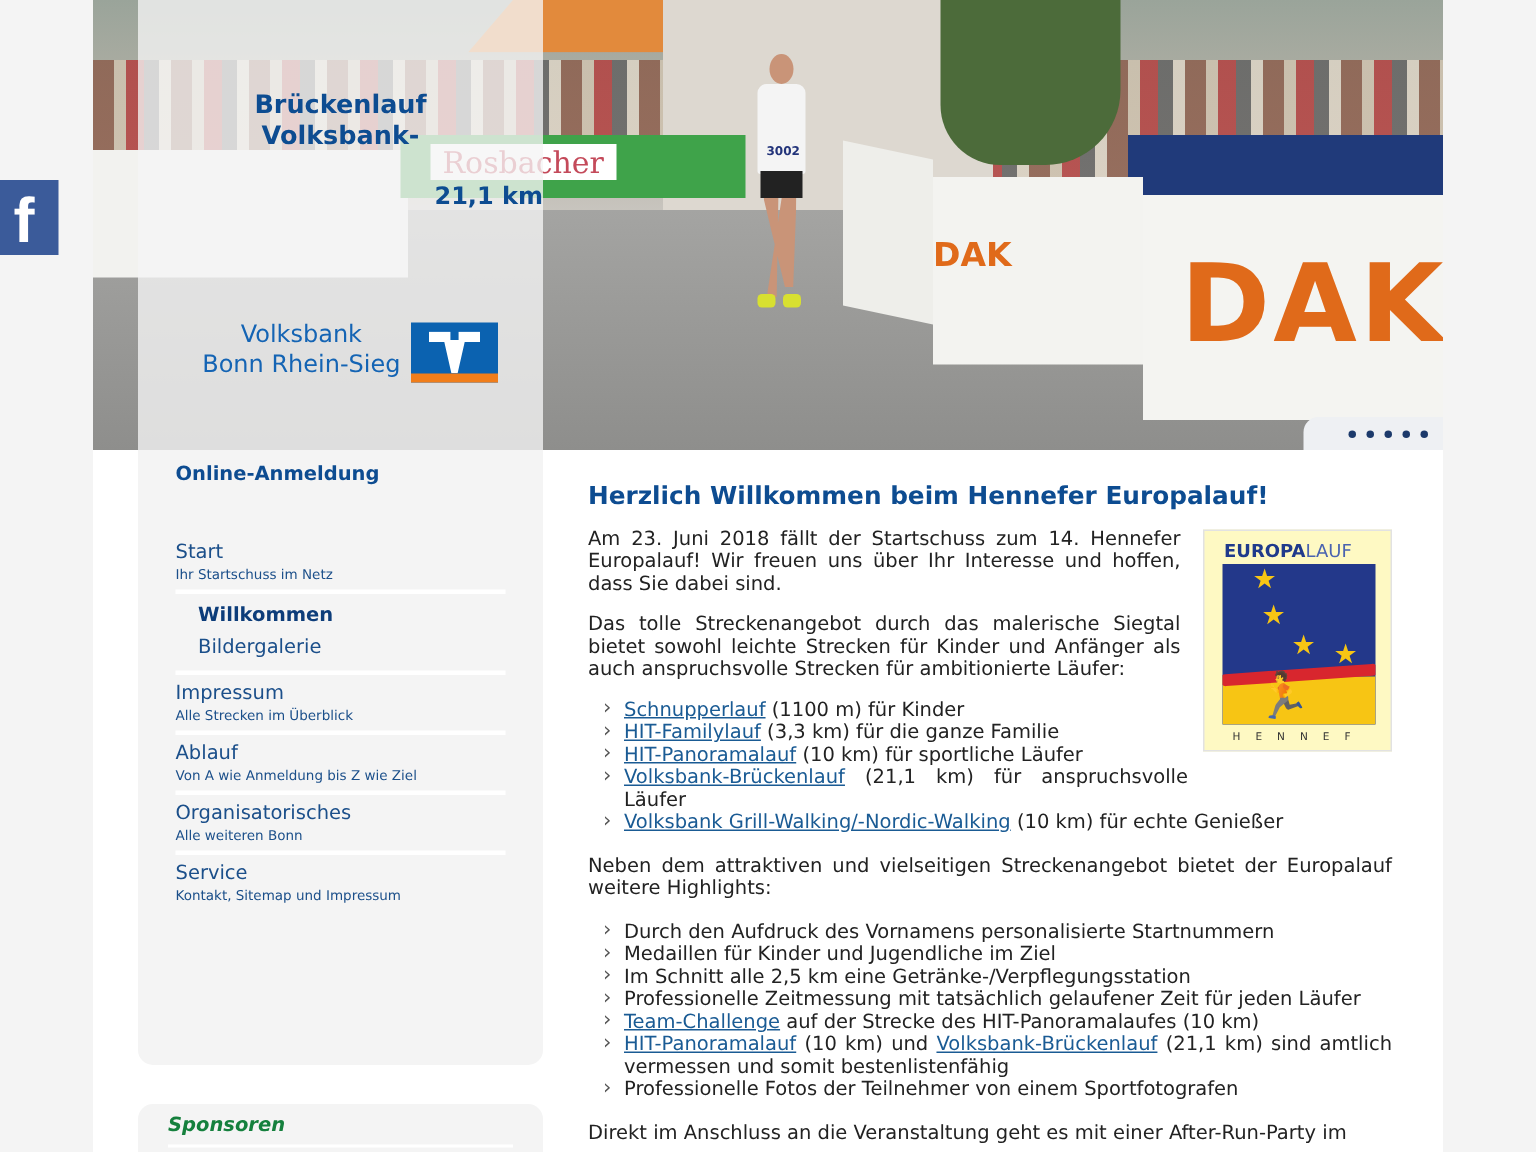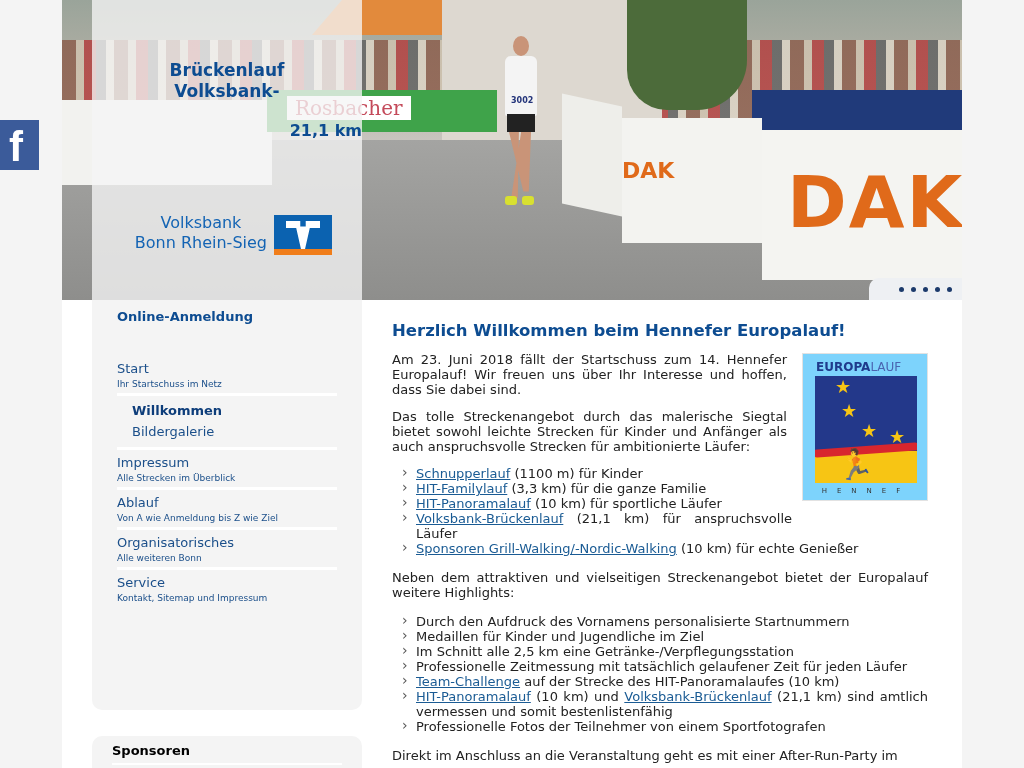--- a/index.html
+++ b/index.html
@@ -56,35 +56,35 @@
   .online-anm { position: absolute; left: 25px; top: 9px; color: #0d4c91; font-weight: bold; font-size: 13px; text-decoration: none; }
   .nav { position: absolute; left: 25px; top: 60px; width: 220px; list-style: none; }
   .nav-item { border-bottom: 3px solid #fff; padding-bottom: 3px; margin-bottom: 4px; }
   .nav-item .main { display: block; color: #1b4f8a; font-size: 13px; line-height: 17px; text-decoration: none; }
   .nav-item .sub { display: block; color: #1b4f8a; font-size: 9px; line-height: 12px; margin-top: 1px; }
   .subnav { list-style: none; padding: 4px 0 2px 15px; }
   .subnav li { font-size: 13px; line-height: 21px; color: #1b4f8a; }
   .subnav li.active { font-weight: bold; color: #0d3d7a; }
 
   .sponsors { position: absolute; left: 30px; top: 736px; width: 270px; height: 40px; background: #f4f4f4; border-radius: 10px 10px 0 0; }
-  .sponsors h3 { position: absolute; left: 20px; top: 7px; color: #000000; font-weight: bold; font-size: 13px; }
+  .sponsors h3 { position: absolute; left: 20px; top: 7px; color: #15803d; font-weight: bold; font-size: 13px; font-style: italic; }
   .sponsors .rule { position: absolute; left: 20px; top: 27px; width: 230px; height: 2px; background: #fff; }
 
   
   .content { position: absolute; left: 330px; top: 320px; width: 536px; font-size: 13px; line-height: 15px; color: #222; }
   .content h1 { color: #0d4c91; font-size: 16.5px; font-weight: bold; line-height: 22px; margin-bottom: 10px; }
   .content p { text-align: justify; margin-bottom: 12px; }
   .content a { color: #1a5b94; text-decoration: underline; }
   .content ul { list-style: none; margin: 0 0 12px 10px; }
   .content li { position: relative; padding-left: 14px; text-align: justify; }
   .content li::before { content: "›"; position: absolute; left: 0; top: -1px; color: #555; font-size: 14px; }
   .intro-wrap { position: relative; }
   .intro-text { width: 395px; }
 
-  .europa-logo { position: absolute; left: 740px; top: 353px; width: 126px; height: 148px; background: #7dd3fc; border: 1px solid #e2e2e2; }
+  .europa-logo { position: absolute; left: 740px; top: 353px; width: 126px; height: 148px; background: #fef9c3; border: 1px solid #e2e2e2; }
   .europa-logo .brand { position: absolute; left: 13px; top: 6px; font-size: 12px; font-weight: bold; color: #1f3a8c; letter-spacing: 0; }
   .europa-logo .brand span { color: #4a63b0; font-weight: normal; }
   .europa-logo .flag { position: absolute; left: 12px; top: 22px; width: 102px; height: 107px; background: #23388a; overflow: hidden; }
   .europa-logo .flag .yellow { position: absolute; left: 0; bottom: 0; width: 102px; height: 32px; background: #f7c514; }
   .europa-logo .flag .ribbon { position: absolute; left: -2px; top: 70px; width: 106px; height: 8px; background: #d8262e; border-radius: 4px; transform: rotate(-4deg); }
   .europa-logo .star { position: absolute; color: #f7c514; font-size: 18px; line-height: 18px; }
   .europa-logo .runner-fig { position: absolute; left: 22px; top: 74px; color: #23388a; font-size: 30px; line-height: 30px; }
   .europa-logo .hennef { position: absolute; left: 12px; top: 133px; width: 102px; font-size: 7px; letter-spacing: 10px; color: #333; text-align: center; }
 </style>
 </head>
@@ -193,21 +193,21 @@
     <h1>Herzlich Willkommen beim Hennefer Europalauf!</h1>
     <div class="intro-wrap">
       <p class="intro-text">Am 23. Juni 2018 fällt der Startschuss zum 14. Hennefer Europalauf! Wir freuen uns über Ihr Interesse und hoffen, dass Sie dabei sind.</p>
       <p class="intro-text">Das tolle Streckenangebot durch das malerische Siegtal bietet sowohl leichte Strecken für Kinder und Anfänger als auch anspruchsvolle Strecken für ambitionierte Läufer:</p>
     </div>
     <ul style="width:390px">
       <li><a href="#">Schnupperlauf</a><span> (1100 m) für Kinder</span></li>
       <li><a href="#">HIT-Familylauf</a><span> (3,3 km) für die ganze Familie</span></li>
       <li><a href="#">HIT-Panoramalauf</a><span> (10 km) für sportliche Läufer</span></li>
       <li><a href="#">Volksbank-Brückenlauf</a><span> (21,1 km) für anspruchsvolle Läufer</span></li>
-      <li style="width:536px;margin-left:0"><a href="#">Sponsoren Grill-Walking/-Nordic-Walking</a><span> (10 km) für echte Genießer</span></li>
+      <li style="width:536px;margin-left:0"><a href="#">Volksbank Grill-Walking/-Nordic-Walking</a><span> (10 km) für echte Genießer</span></li>
     </ul>
     <p style="margin-top:14px">Neben dem attraktiven und vielseitigen Streckenangebot bietet der Europalauf weitere Highlights:</p>
     <ul style="margin-top:14px">
       <li>Durch den Aufdruck des Vornamens personalisierte Startnummern</li>
       <li>Medaillen für Kinder und Jugendliche im Ziel</li>
       <li>Im Schnitt alle 2,5 km eine Getränke-/Verpflegungsstation</li>
       <li>Professionelle Zeitmessung mit tatsächlich gelaufener Zeit für jeden Läufer</li>
       <li><a href="#">Team-Challenge</a><span> auf der Strecke des HIT-Panoramalaufes (10 km)</span></li>
       <li><a href="#">HIT-Panoramalauf</a><span> (10 km) und </span><a href="#">Volksbank-Brückenlauf</a><span> (21,1 km) sind amtlich vermessen und somit bestenlistenfähig</span></li>
       <li>Professionelle Fotos der Teilnehmer von einem Sportfotografen</li>

